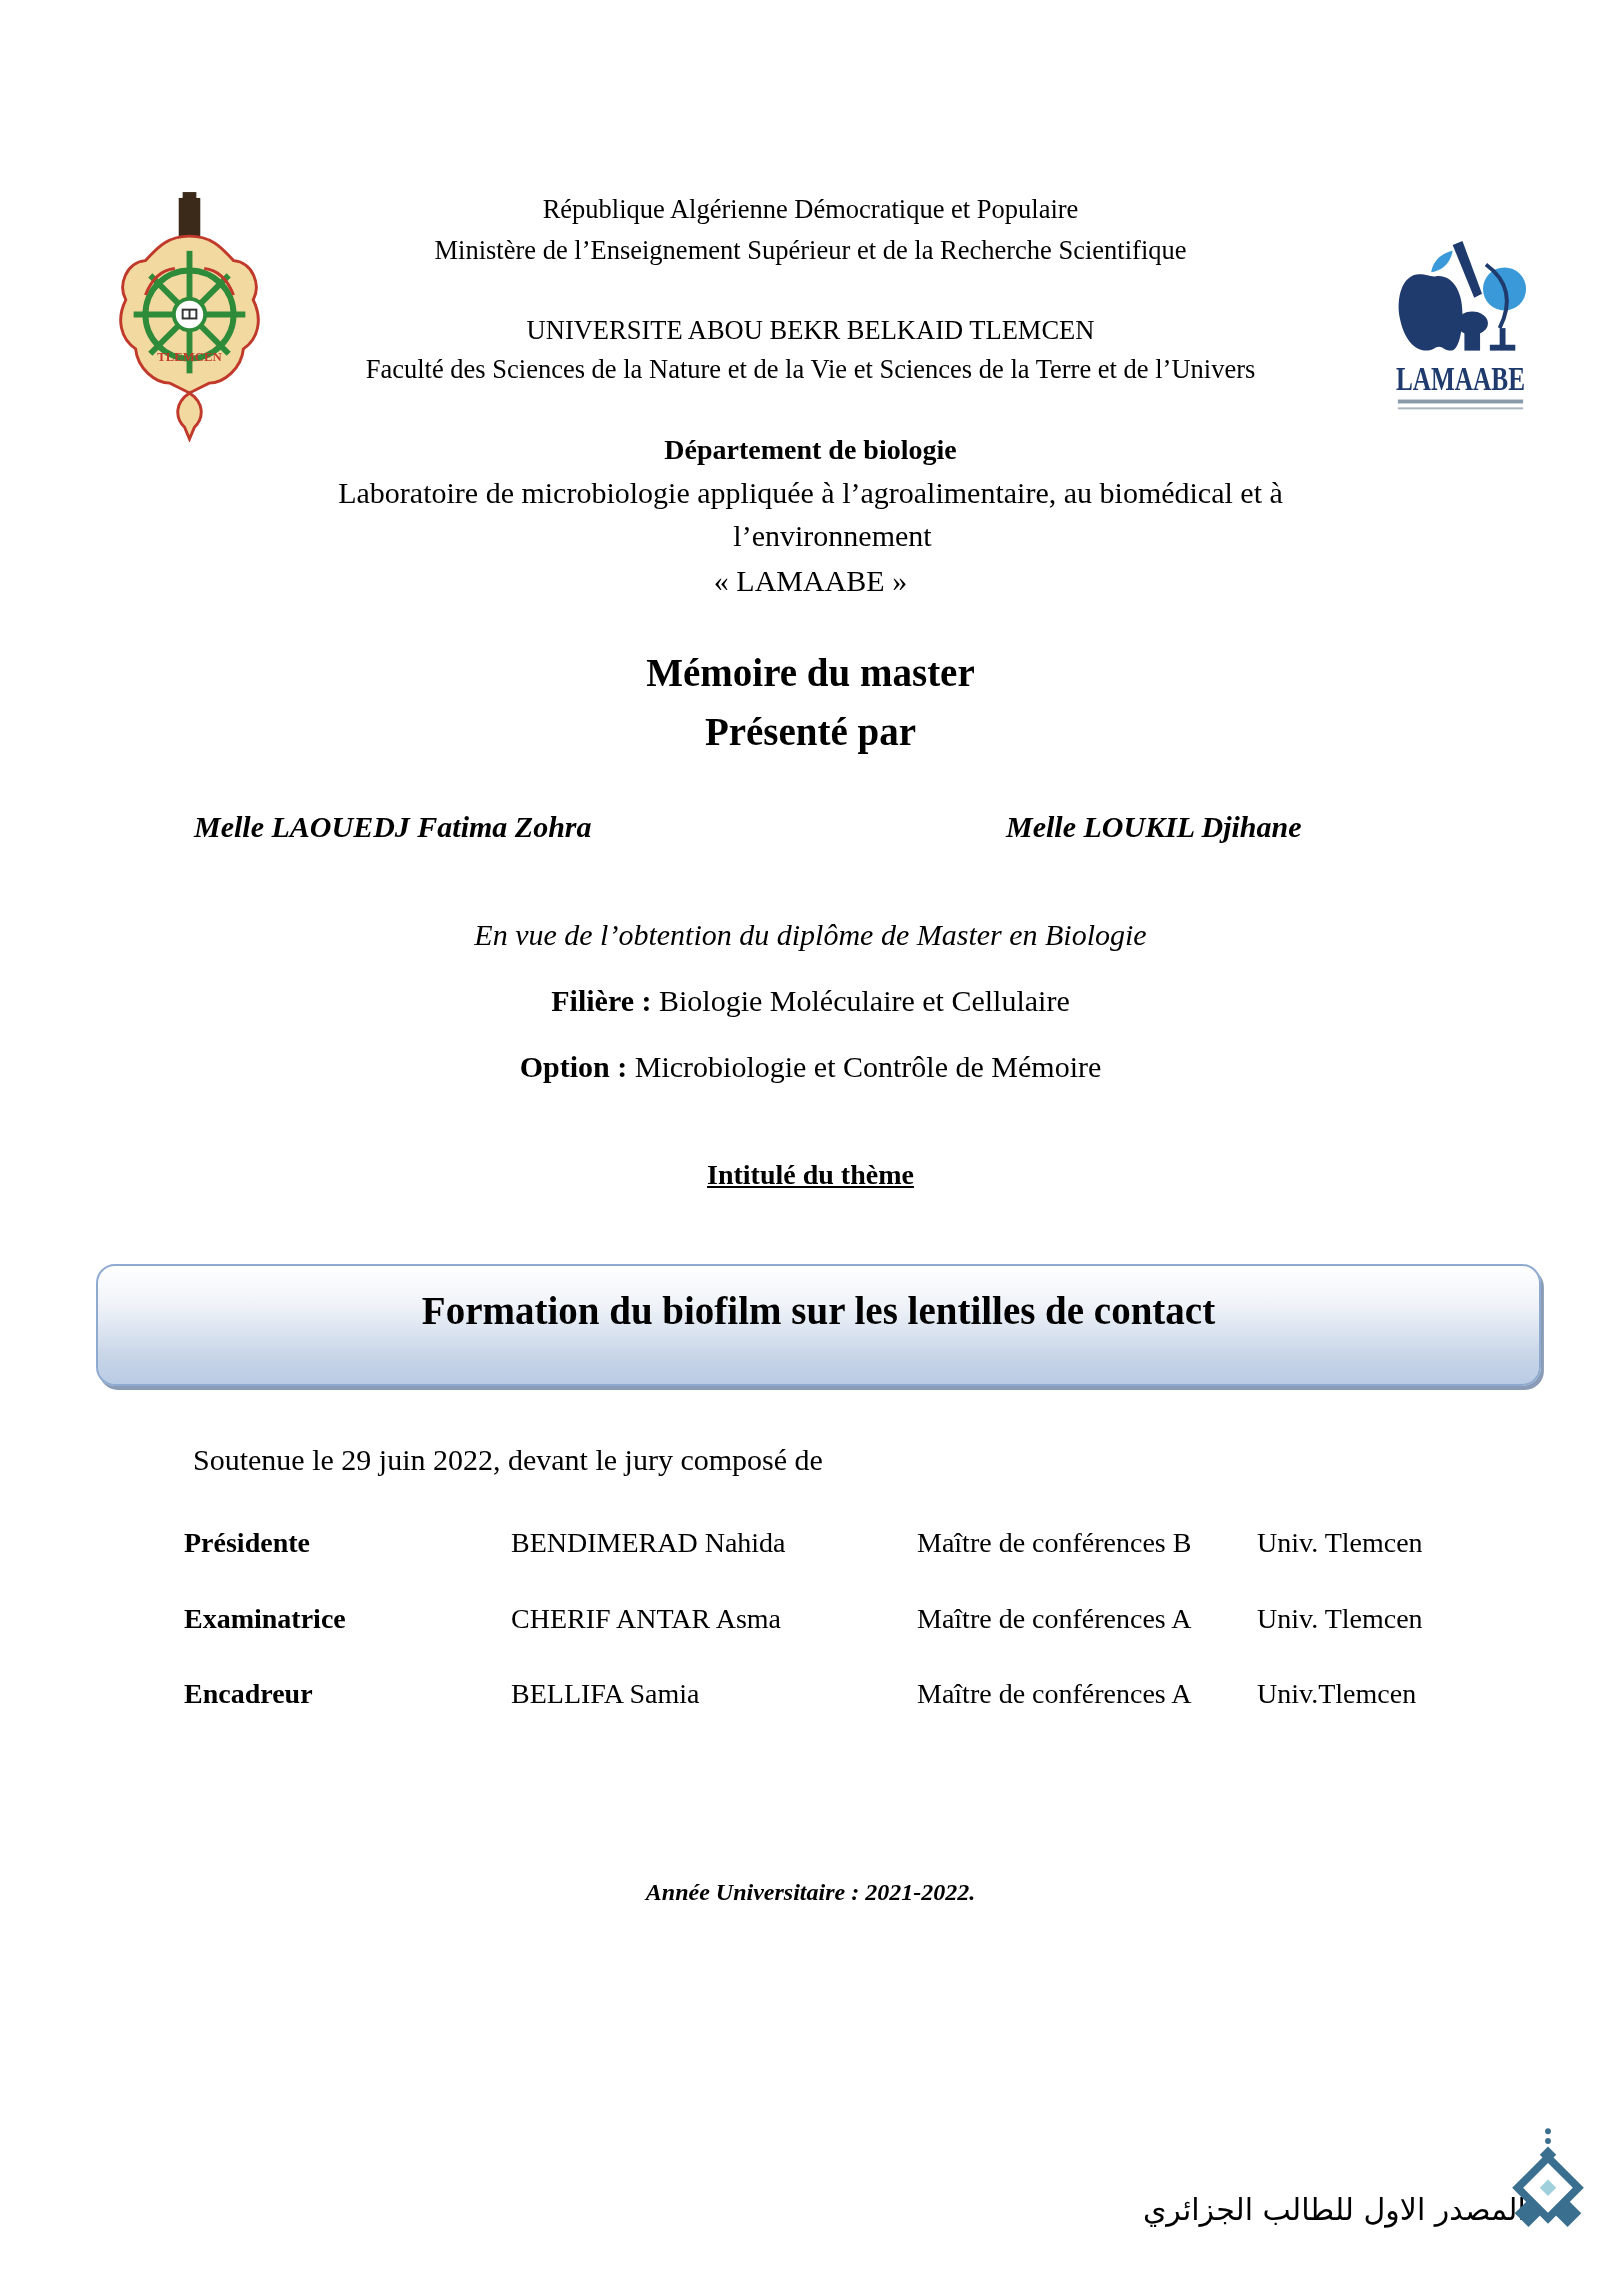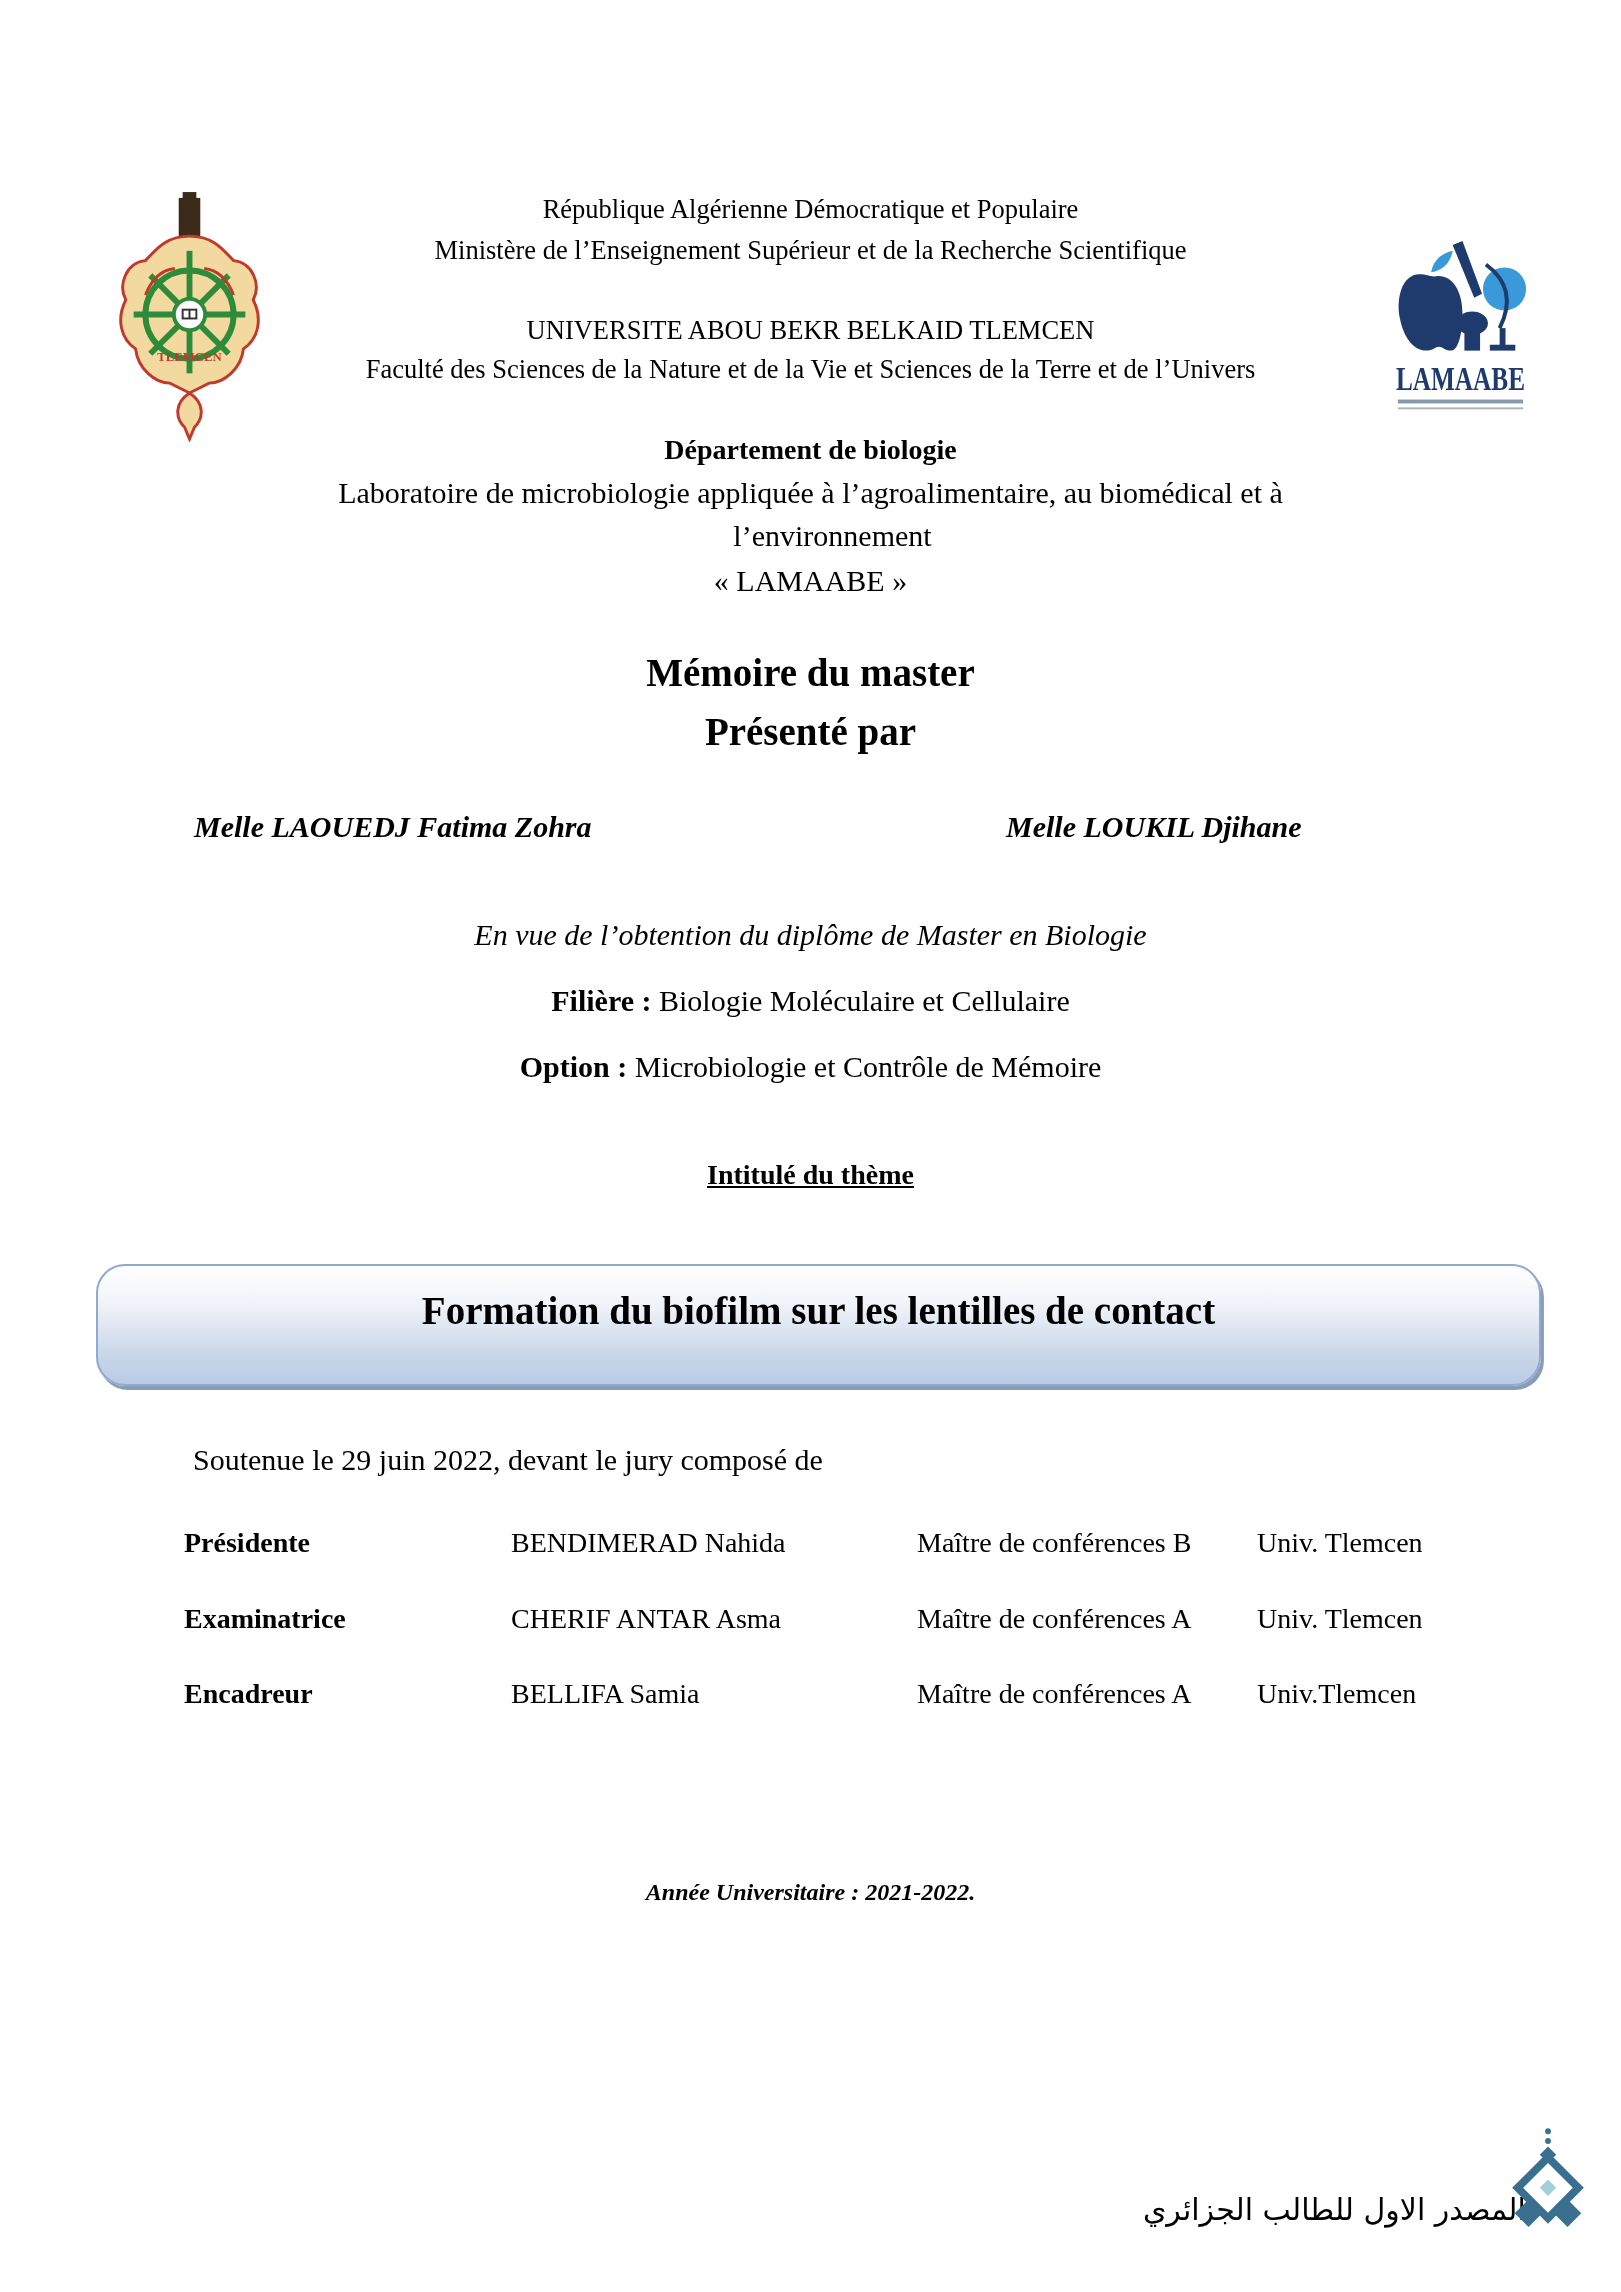--- a/index.html
+++ b/index.html
@@ -14,21 +14,21 @@
   .ital { font-style:italic; }
   .title-lg { font-size:39px; font-weight:bold; }
   .underline { text-decoration:underline; }
 
   
   #logo-univ { left:116px; top:192px; width:147px; height:250px; }
   #logo-lab { left:1392px; top:235px; width:137px; height:196px; }
 
   
   #theme-box { left:96px; top:1264px; width:1445px; height:122px;
-    border:2.9px solid #8eaad0; border-radius:29px;
+    border:2.9px solid #8eaad0; border-radius:19px;
     background:linear-gradient(to bottom, #ffffff 0%, #eef2f8 35%, #c9d6e8 75%, #b9cbe4 100%);
     box-shadow:2.9px 3.9px 0 #8a9cb5; box-sizing:border-box; }
   #theme-title { position:absolute; left:0; right:0; top:21.6px; text-align:center;
     font-size:39px; font-weight:bold; }
 
   
   .jury-row { position:absolute; left:0; width:1621px; height:39px; font-size:28px; }
   .jury-row span { position:absolute; top:0; white-space:nowrap; }
   .c-role { left:184px; font-weight:bold; }
   .c-name { left:511px; }

